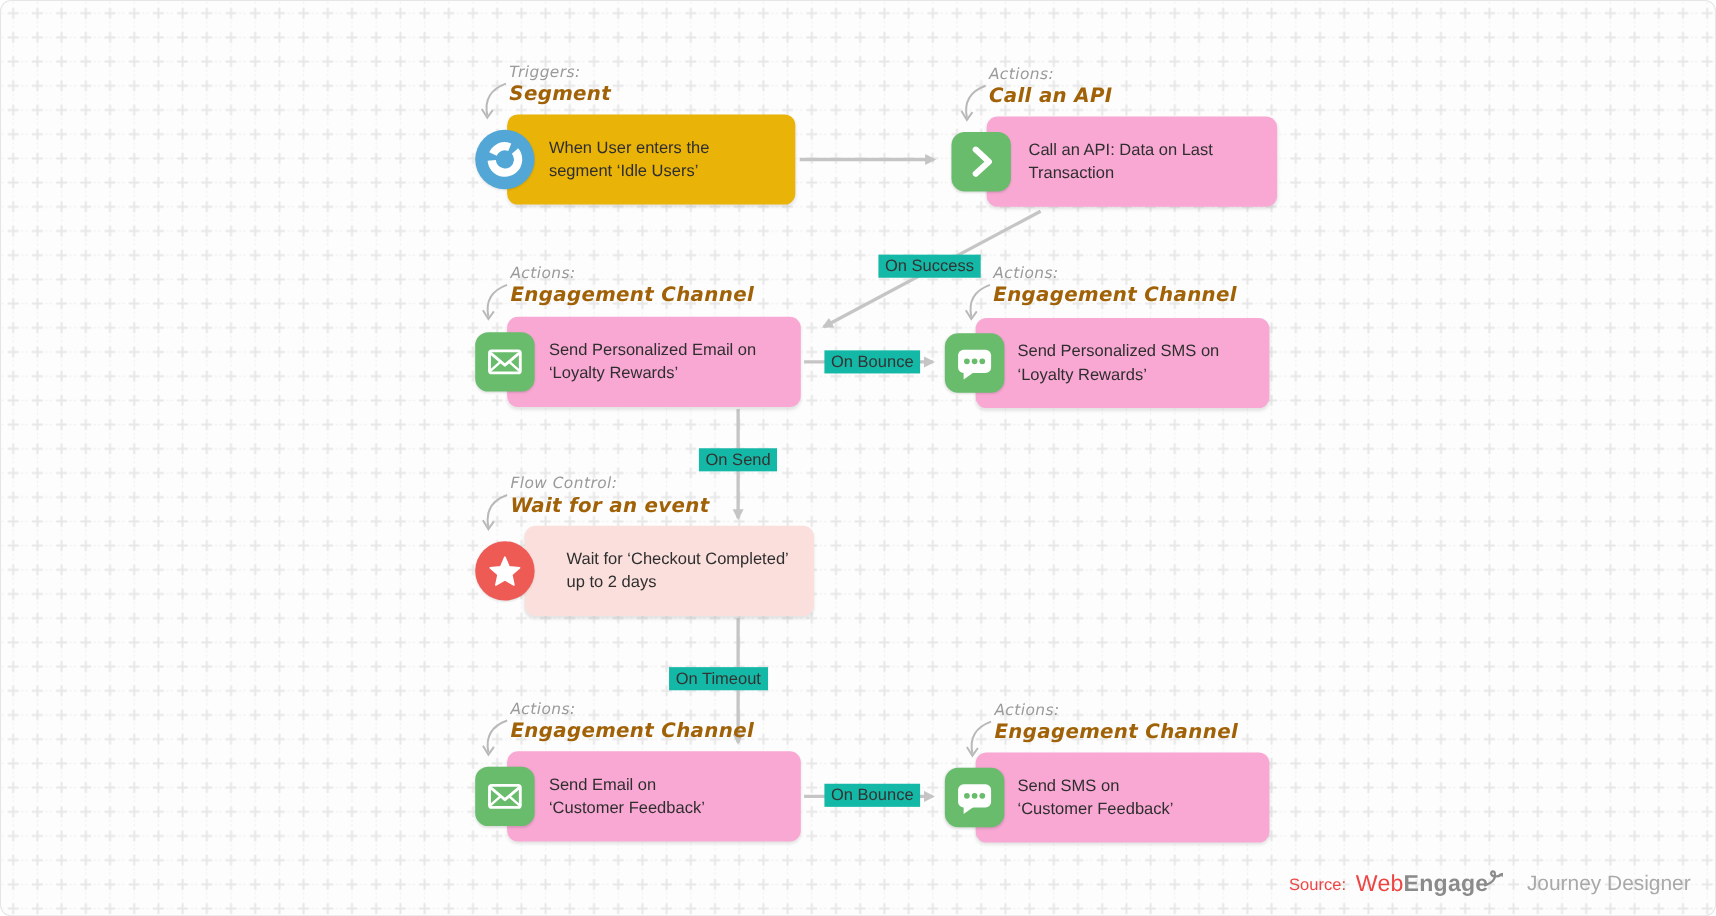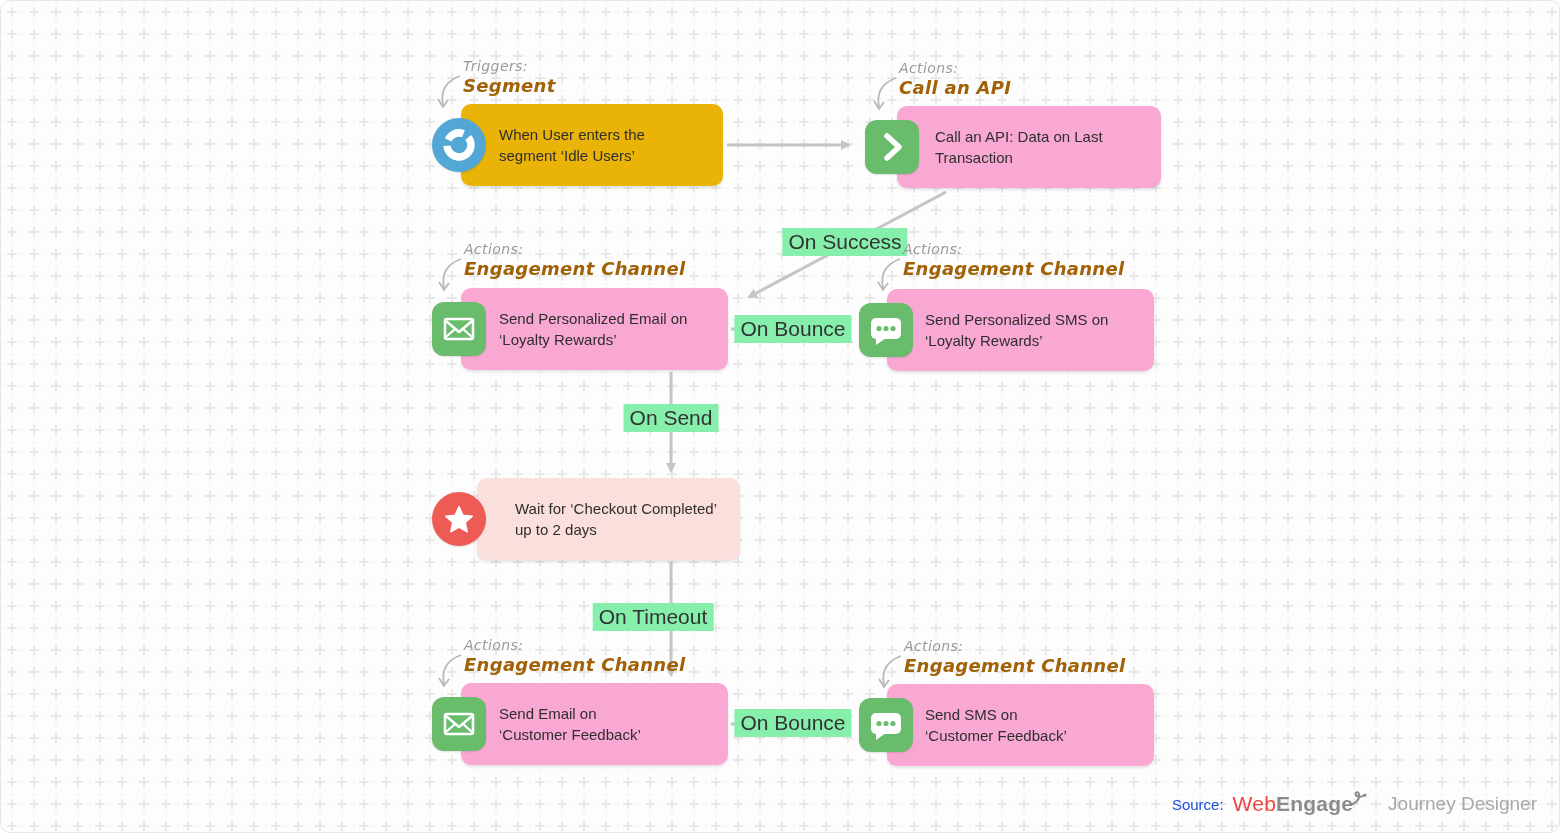--- a/index.html
+++ b/index.html
@@ -52,33 +52,33 @@
   .a1{left:462px;top:57px;}
   .a2{left:898px;top:59px;}
   .a3{left:463px;top:240px;}
   .a4{left:902px;top:240px;}
   .a5{left:463px;top:431px;}
   .a6{left:463px;top:636px;}
   .a7{left:903px;top:637px;}
   
   .elabel{
     position:absolute;transform:translate(-50%,-50%);z-index:3;
-    background:#86efac;padding:2px 6px;font-size:21px;color:#333;white-space:nowrap;
+    background:#14b8a6;padding:2px 6px;font-size:15px;color:#333;white-space:nowrap;
   }
   .el1{left:844px;top:241px;}
   .el2{left:792px;top:328px;}
   .el3{left:670px;top:417px;}
   .el4{left:652px;top:616px;}
   .el5{left:792px;top:722px;}
   
   .footer{
     position:absolute;right:22px;bottom:16px;z-index:4;
     display:flex;align-items:center;
   }
-  .footer .src{font-size:15px;color:#1d4ed8;margin-right:9px;margin-left:37px;}
+  .footer .src{font-size:15px;color:#ef4444;margin-right:9px;margin-left:37px;}
   .brand{display:flex;align-items:flex-end;position:relative;}
   .brand .web{font-size:21px;color:#ef4444;letter-spacing:.2px;}
   .brand .engage{font-size:21px;font-weight:bold;color:#8b8b8b;letter-spacing:.2px;}
   .brand .tail{position:relative;top:-8px;left:-4px;}
   .footer .product{font-size:19px;color:#a9a9a9;margin-left:17px;}
 </style>
 </head>
 <body>
 
 <div class="canvas">
@@ -141,20 +141,28 @@
     <div class="name">Engagement Channel</div>
   </div>
   <div class="ann a4">
     <svg class="swoosh" width="26" height="38" viewBox="0 0 26 38">
       <path d="M24 3 C10 8 4 17 7 32" stroke="#b9b9b9" stroke-width="1.8" fill="none"></path>
       <polyline points="2,26 7,34 12,27" stroke="#b9b9b9" stroke-width="1.8" fill="none"></polyline>
     </svg>
     <div class="cat">Actions:</div>
     <div class="name">Engagement Channel</div>
   </div>
+  <div class="ann a5">
+    <svg class="swoosh" width="26" height="38" viewBox="0 0 26 38">
+      <path d="M24 3 C10 8 4 17 7 32" stroke="#b9b9b9" stroke-width="1.8" fill="none"></path>
+      <polyline points="2,26 7,34 12,27" stroke="#b9b9b9" stroke-width="1.8" fill="none"></polyline>
+    </svg>
+    <div class="cat">Flow Control:</div>
+    <div class="name">Wait for an event</div>
+  </div>
   <div class="ann a6">
     <svg class="swoosh" width="26" height="38" viewBox="0 0 26 38">
       <path d="M24 3 C10 8 4 17 7 32" stroke="#b9b9b9" stroke-width="1.8" fill="none"></path>
       <polyline points="2,26 7,34 12,27" stroke="#b9b9b9" stroke-width="1.8" fill="none"></polyline>
     </svg>
     <div class="cat">Actions:</div>
     <div class="name">Engagement Channel</div>
   </div>
   <div class="ann a7">
     <svg class="swoosh" width="26" height="38" viewBox="0 0 26 38">

